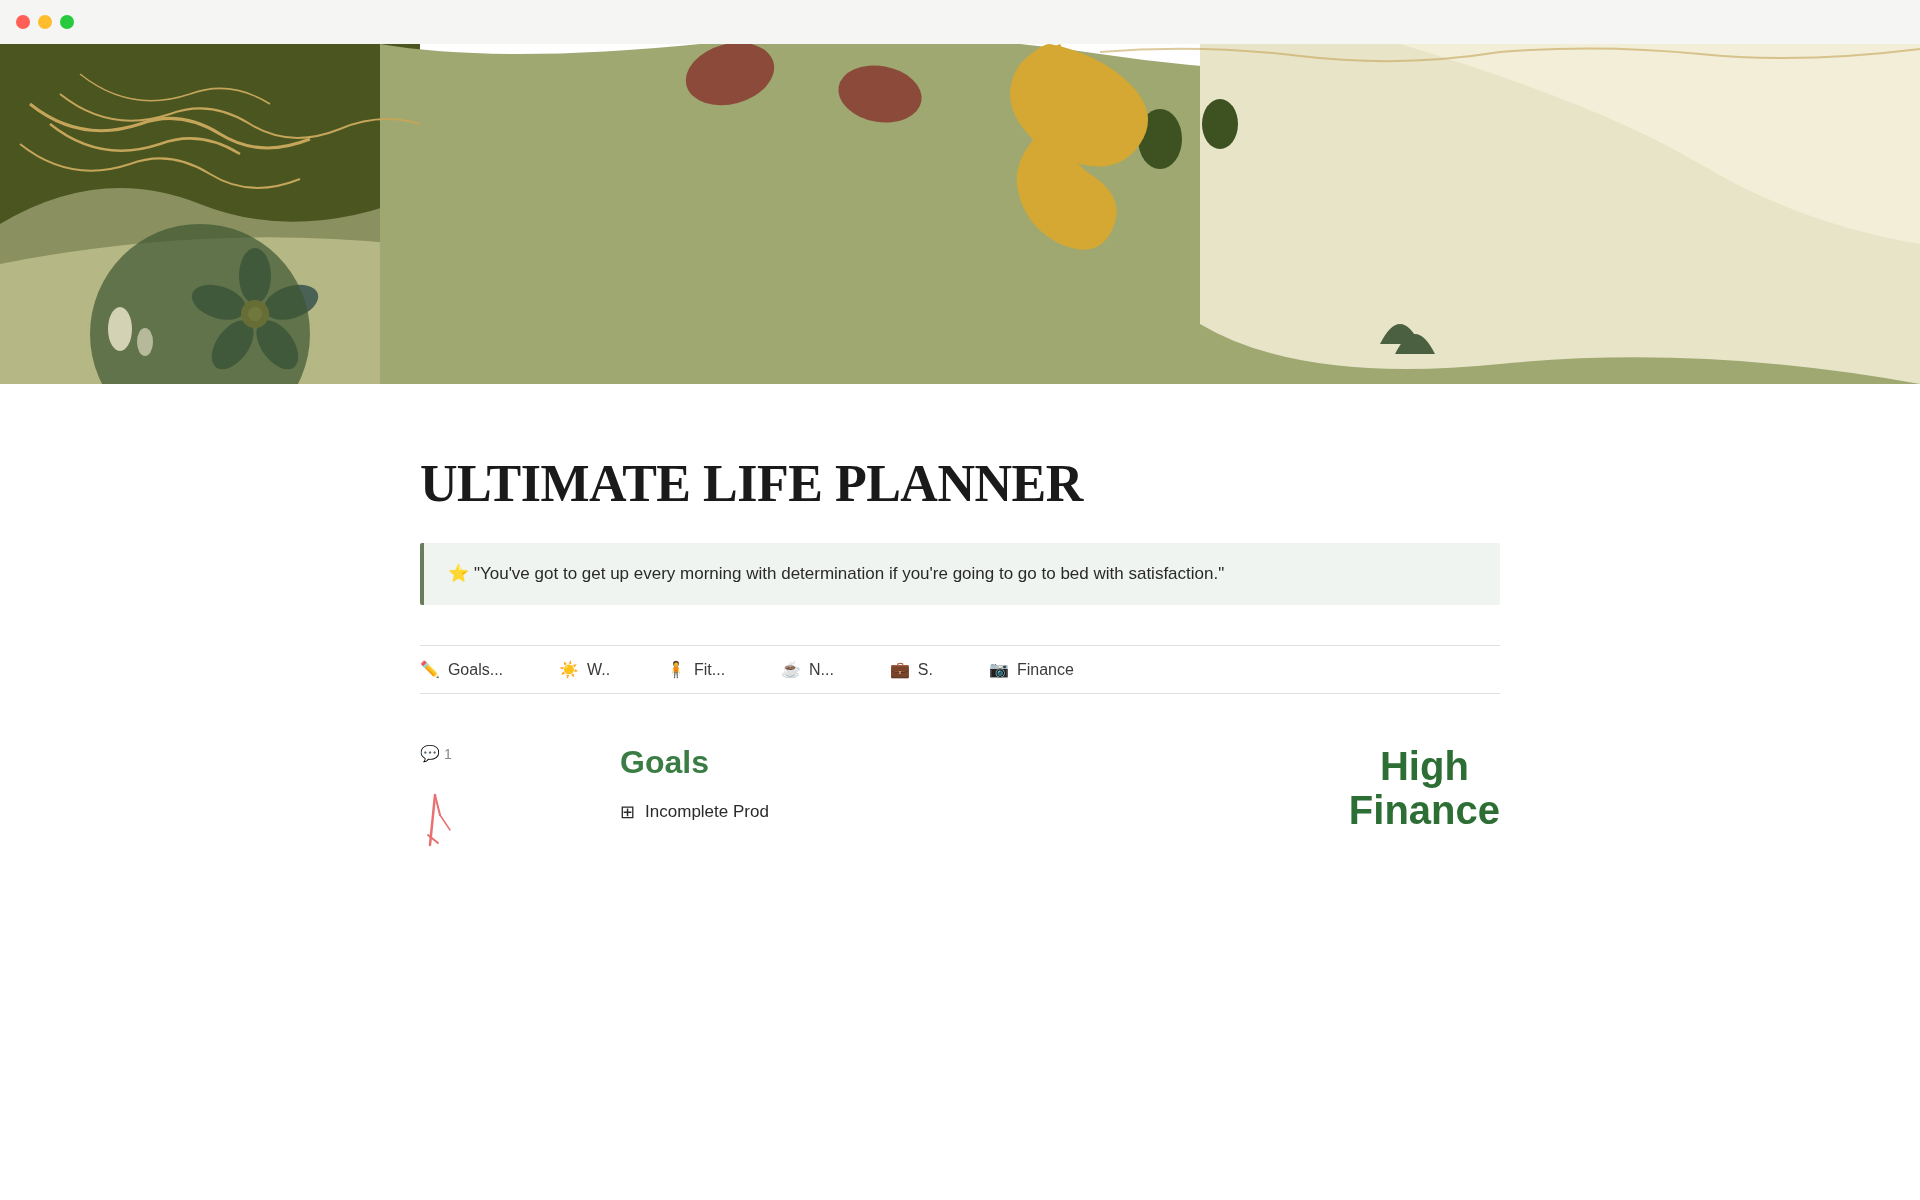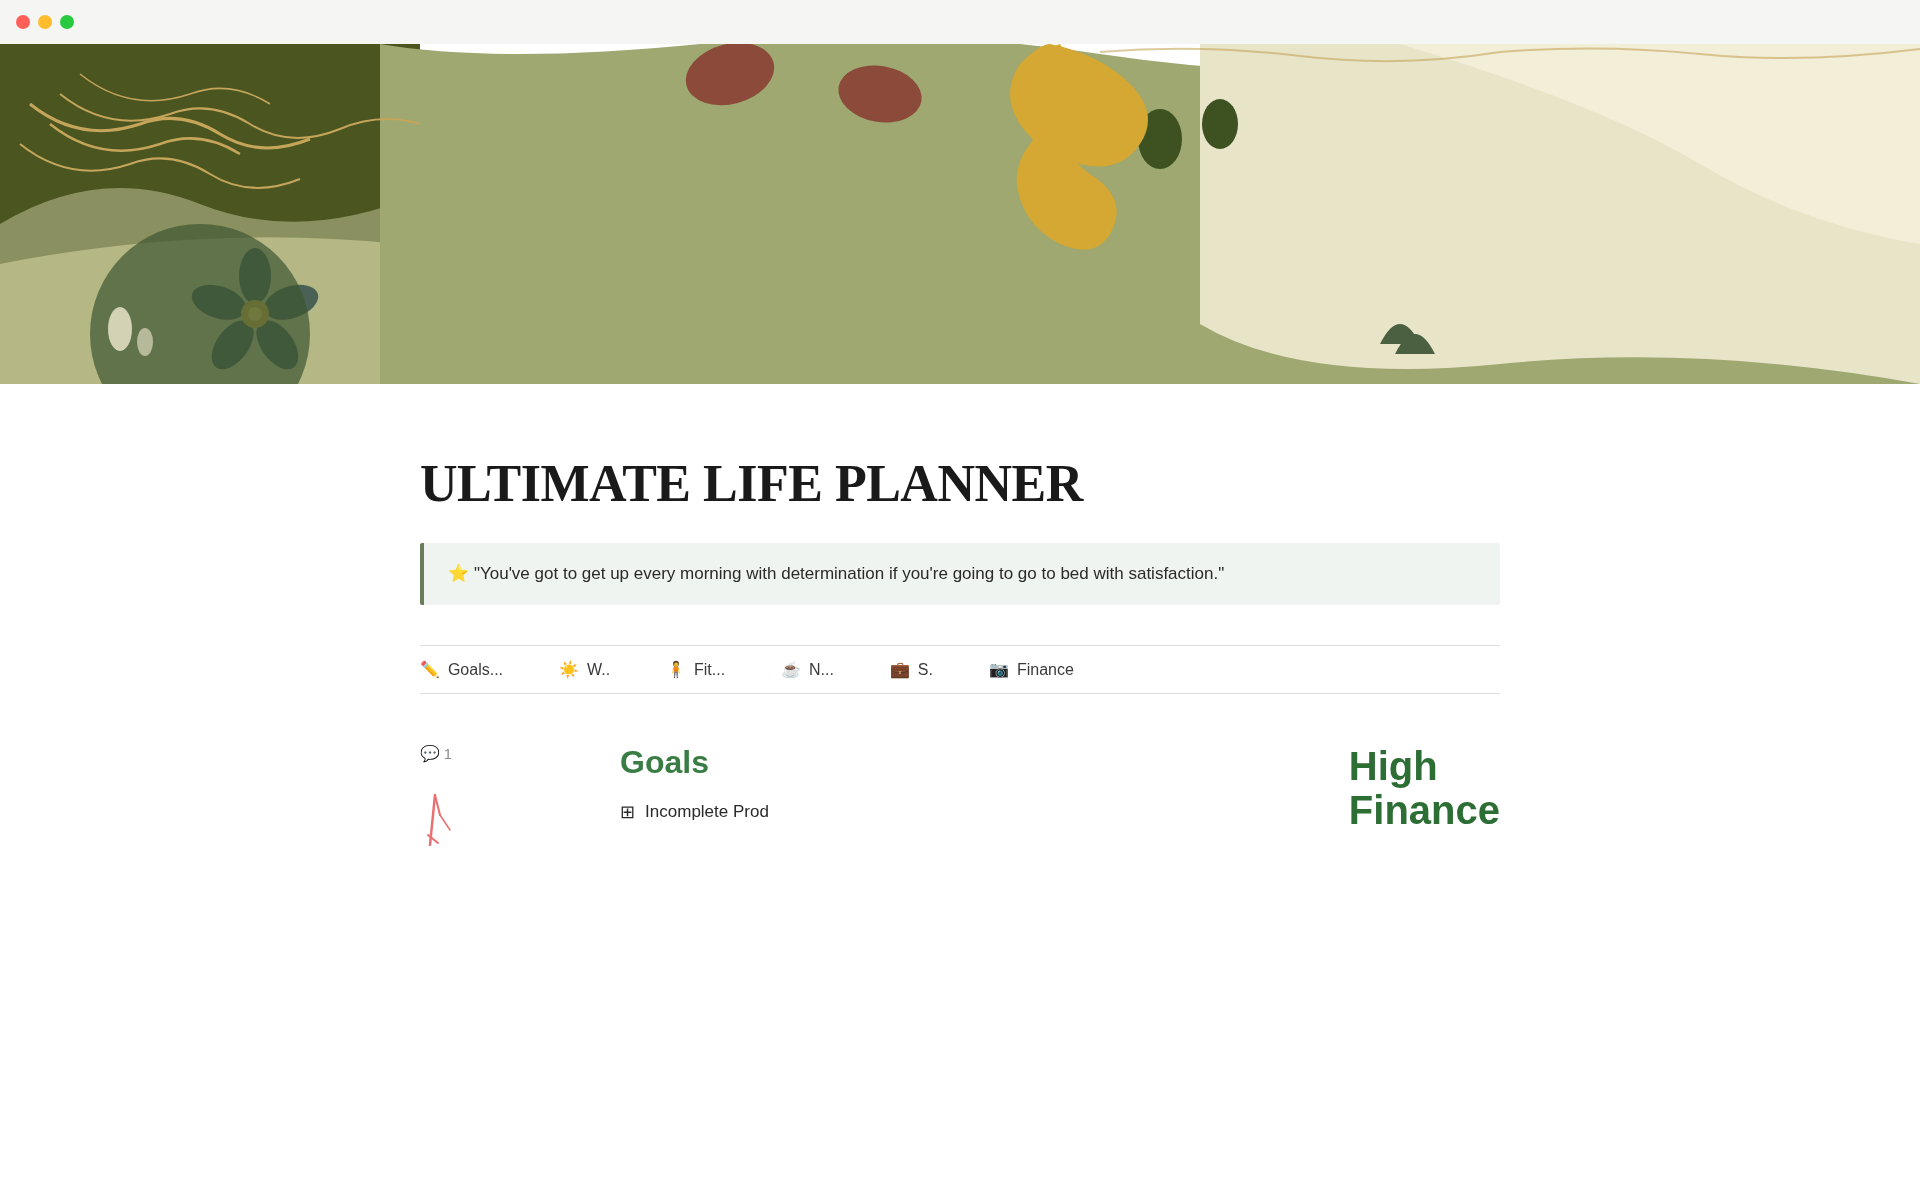--- a/index.html
+++ b/index.html
@@ -185,21 +185,21 @@
       font-size: 17px;
       color: #2a2a2a;
     }
 
     .table-icon {
       font-size: 18px;
     }
 
     .priority-section {
       margin-left: auto;
-      text-align: left;
+      text-align: center;
       flex-shrink: 0;
     }
 
     .priority-label {
       font-size: 40px;
       font-weight: 800;
       color: #2d6e35;
       line-height: 1.1;
     }
 

